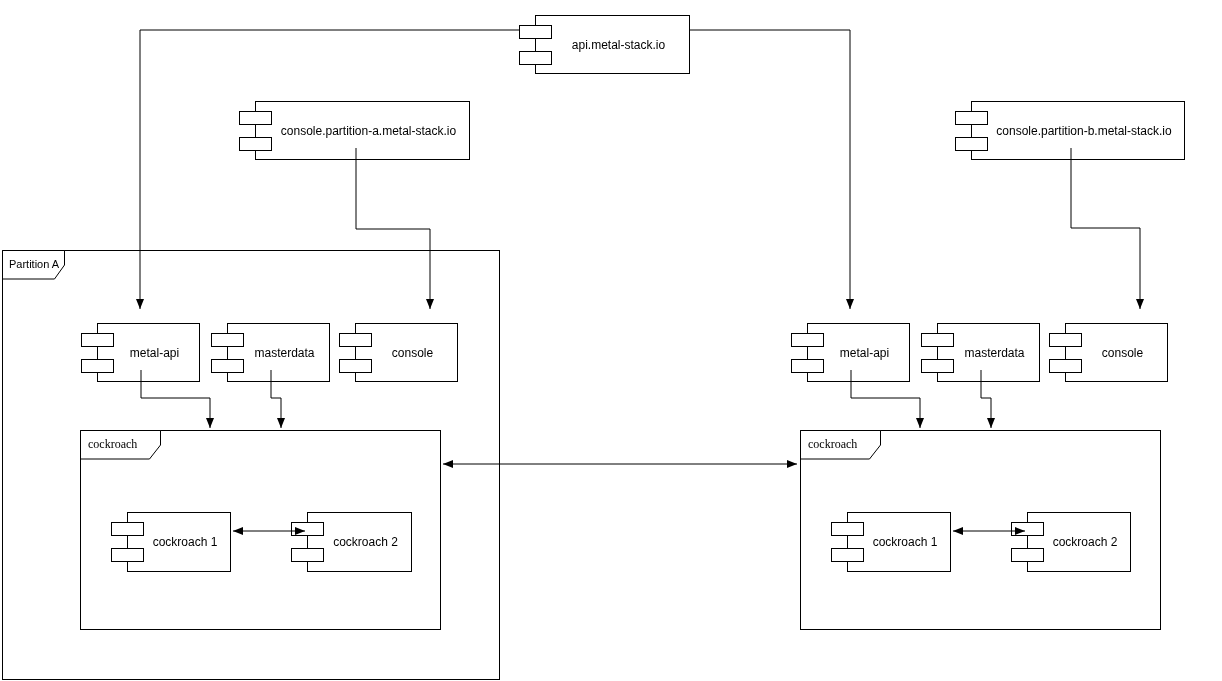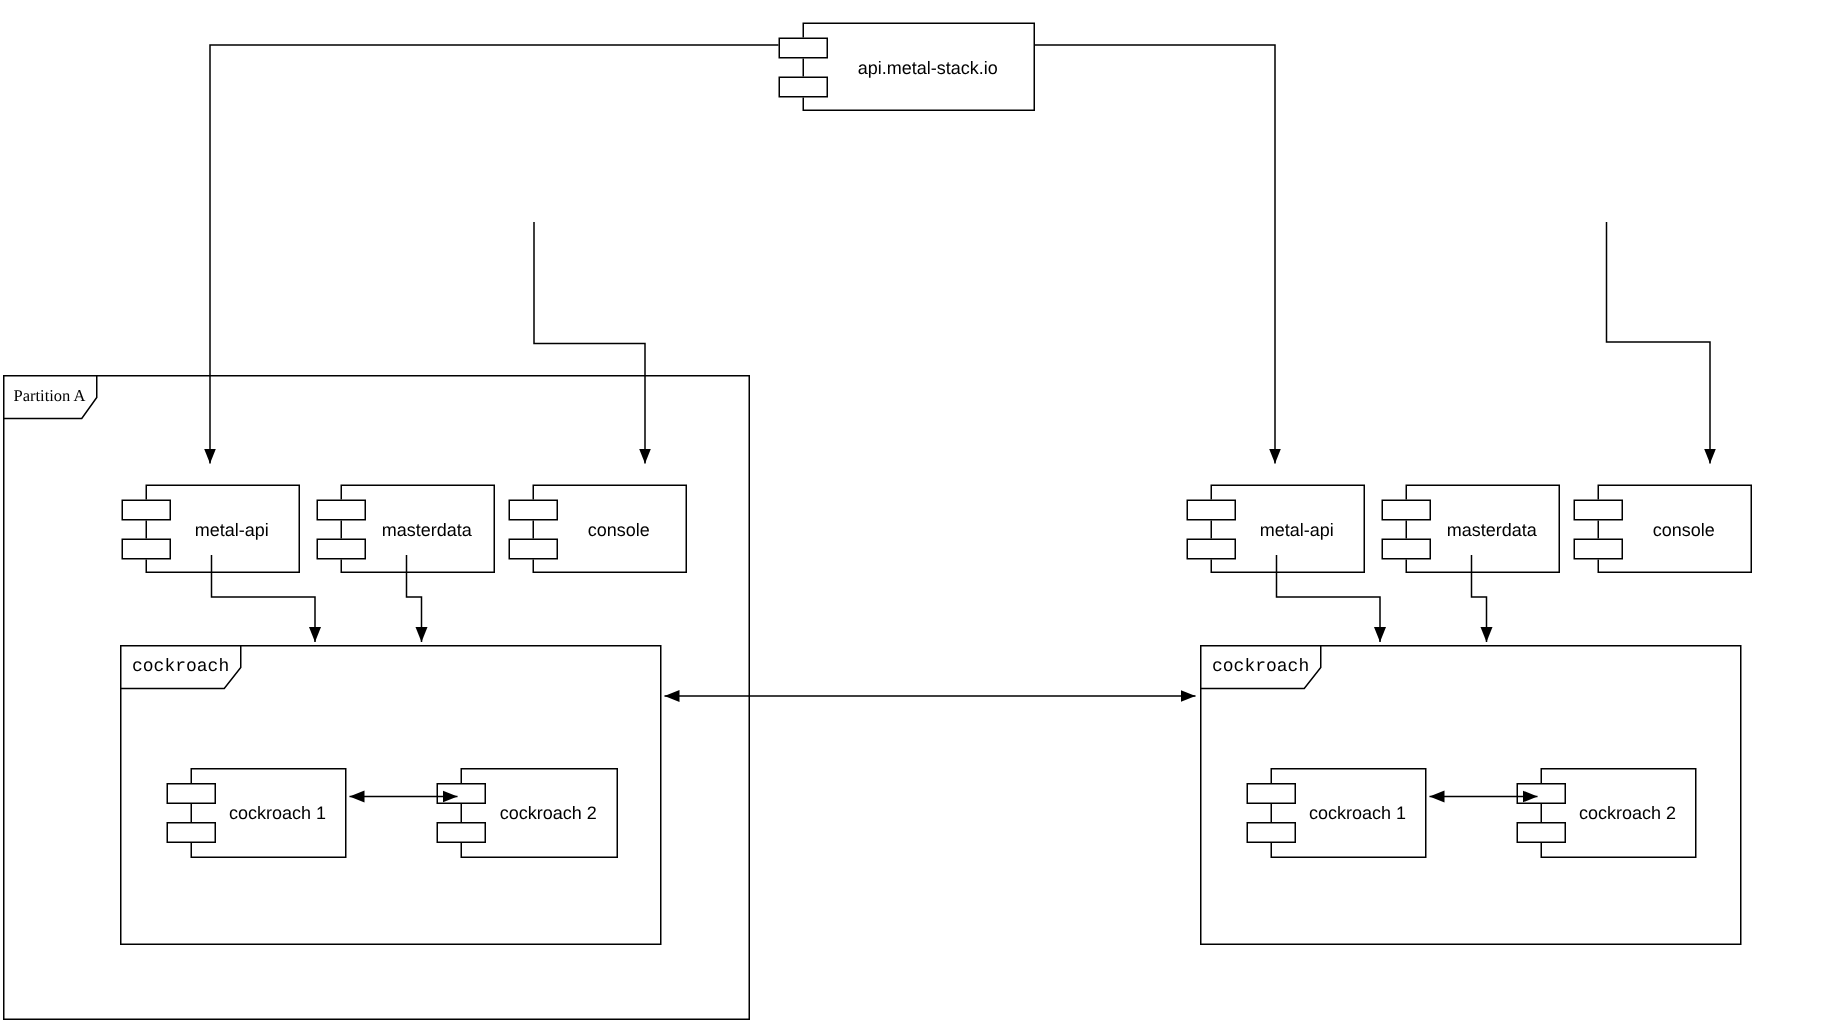--- a/index.html
+++ b/index.html
@@ -25,22 +25,22 @@
   .ctab.t2 { top:35px; }
   
   .frame {
     position:absolute; box-sizing:border-box;
     border:1px solid #000; background:transparent;
   }
   .frame .tabsvg { position:absolute; top:-1px; left:-1px; display:block; }
   .tab-label {
     position:absolute; white-space:nowrap;
   }
-  .partition-label { top:7px; left:6px; font-family:Liberation Serif, serif; font-size:11px; }
-  .package-label { top:6px; left:7px; font-family:Liberation Mono, monospace; font-size:12px; }
+  .partition-label { top:7px; left:6px; font-family:Liberation Sans, sans-serif; font-size:11px; }
+  .package-label { top:6px; left:7px; font-family:Liberation Serif, serif; font-size:12px; }
   
   #edges { position:absolute; top:0; left:0; pointer-events:none; }
   #edges path.edge { fill:none; stroke:#000; stroke-width:1; }
 </style>
 </head>
 <body>
 
 <div id="canvas">
 
   <div class="frame" style="left:2px;top:250px;width:498px;height:430px">
@@ -64,21 +64,31 @@
     </svg>
     <span class="tab-label package-label">cockroach</span>
   </div>
 
   <div class="component" style="left:535px;top:3px;width:155px;height:59px">
     <span class="ctab t1"></span>
     <span class="ctab t2"></span>
     <span class="clabel">api.metal-stack.io</span>
   </div>
 
+  <div class="component" style="left:255px;top:89px;width:215px;height:59px">
+    <span class="ctab t1"></span>
+    <span class="ctab t2"></span>
+    <span class="clabel">console.partition-a.metal-stack.io</span>
+  </div>
 
+  <div class="component" style="left:971px;top:89px;width:214px;height:59px">
+    <span class="ctab t1"></span>
+    <span class="ctab t2"></span>
+    <span class="clabel">console.partition-b.metal-stack.io</span>
+  </div>
 
   <div class="component" style="left:97px;top:311px;width:103px;height:59px">
     <span class="ctab t1"></span>
     <span class="ctab t2"></span>
     <span class="clabel">metal-api</span>
   </div>
   <div class="component" style="left:227px;top:311px;width:103px;height:59px">
     <span class="ctab t1"></span>
     <span class="ctab t2"></span>
     <span class="clabel">masterdata</span>

